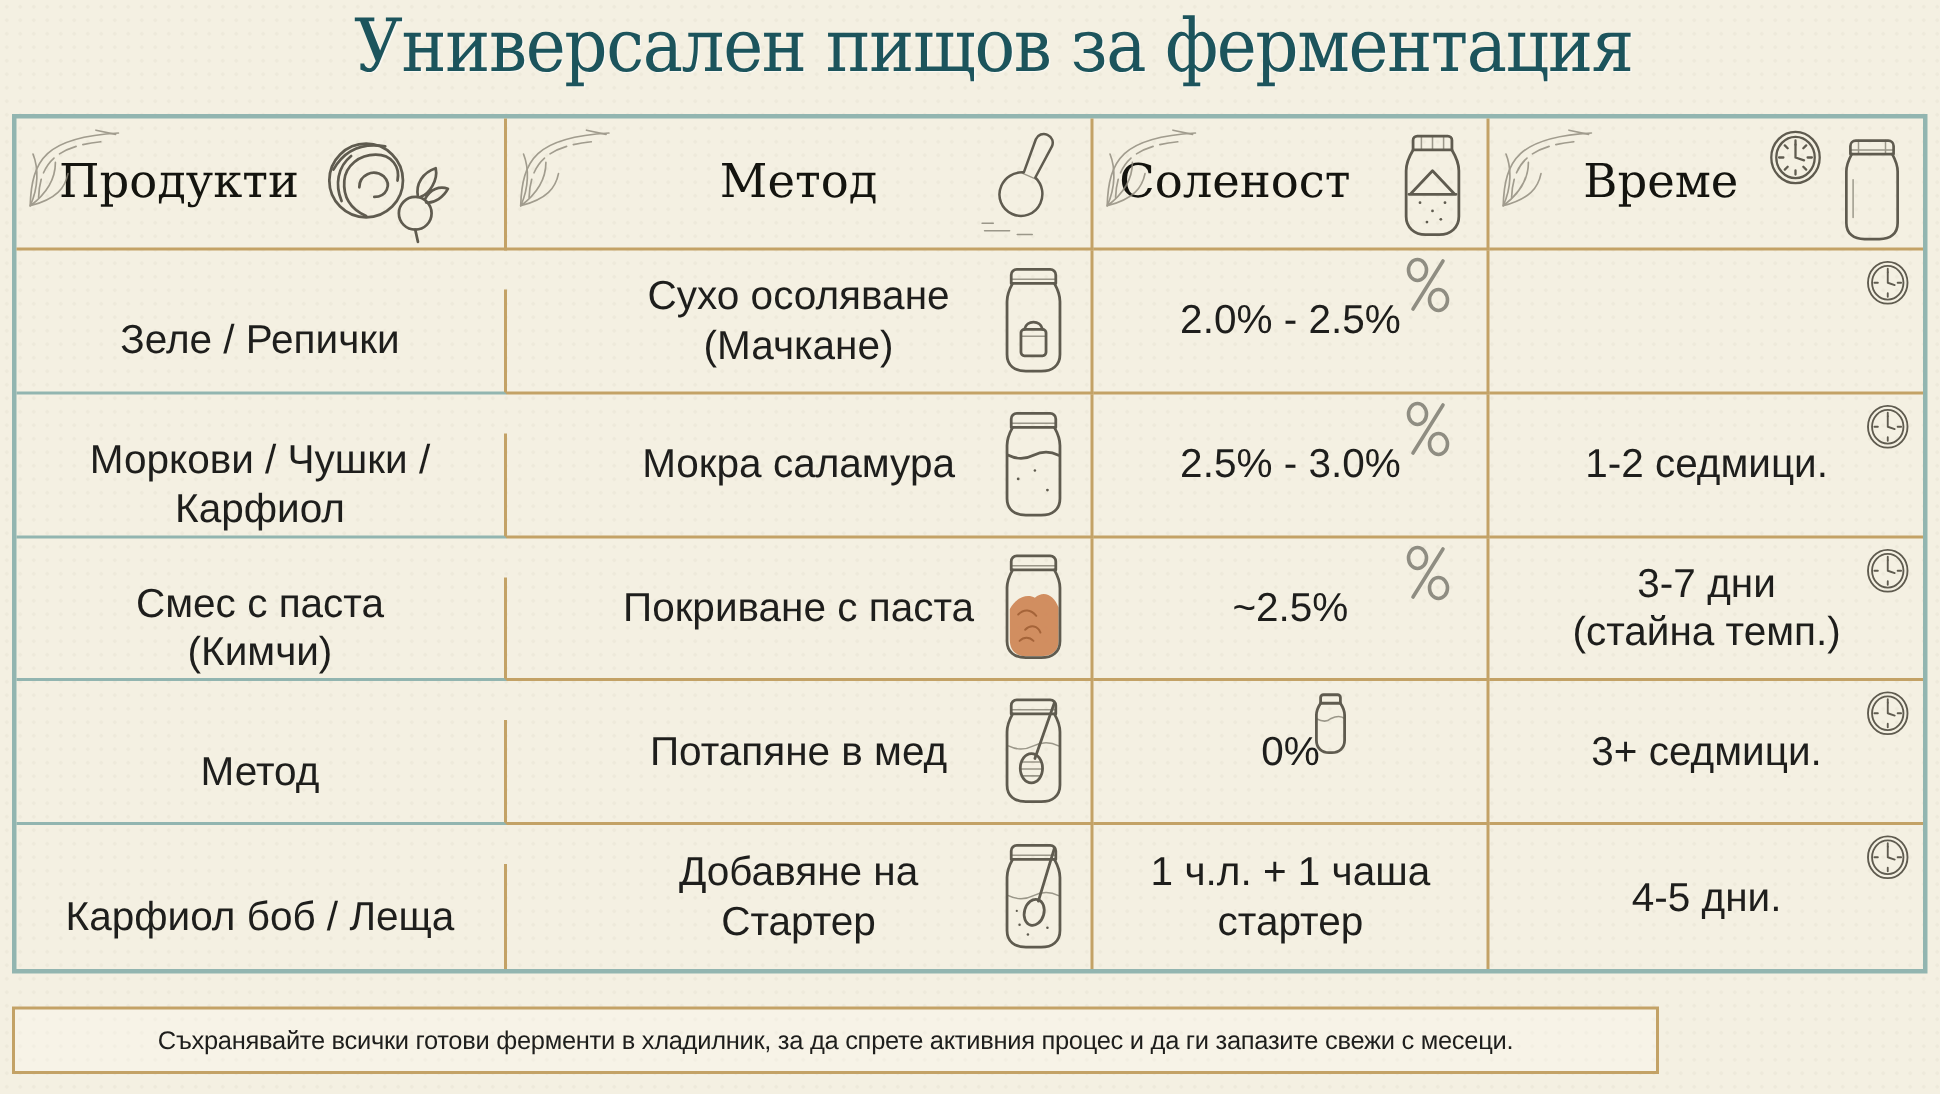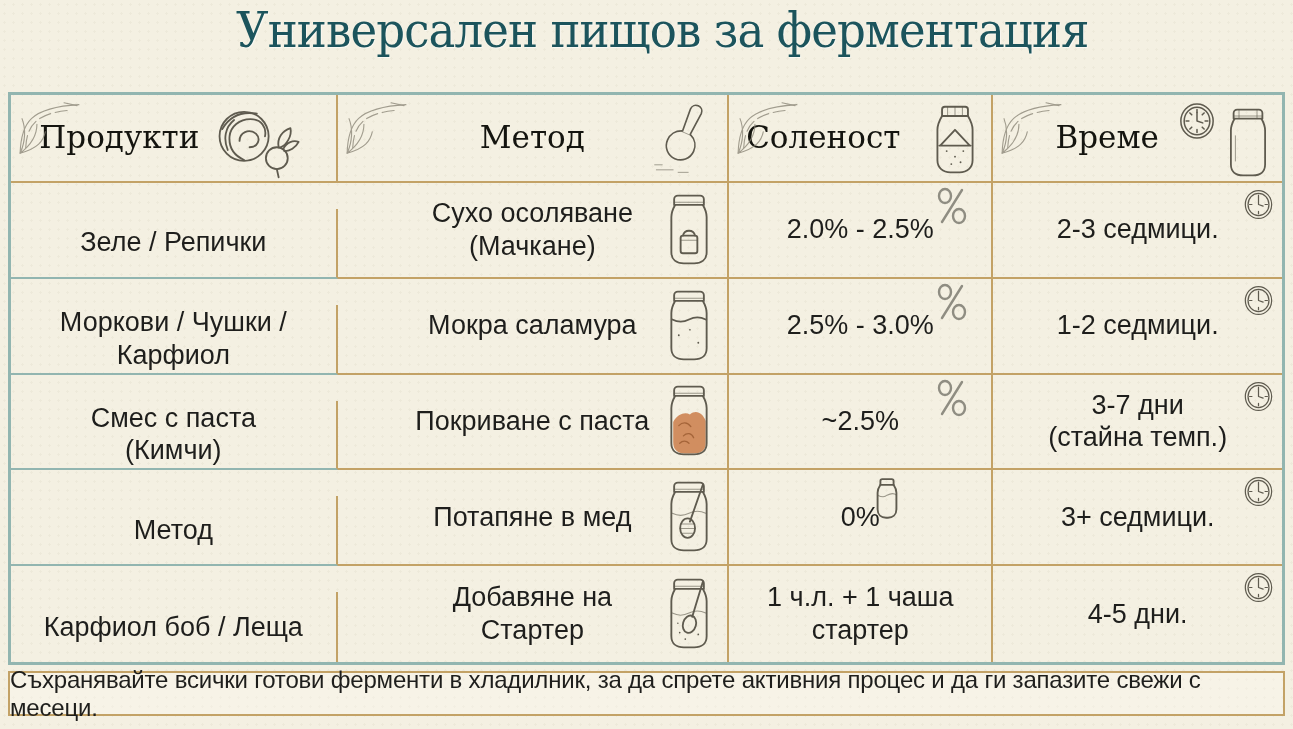--- a/index.html
+++ b/index.html
@@ -15,21 +15,21 @@
     background-size:9px 9px;
     font-family:"Liberation Sans","DejaVu Sans",sans-serif;color:var(--text);
   }
   .title{
     position:absolute;top:2px;left:0;width:100%;text-align:center;
     font-family:"DejaVu Serif","Liberation Serif",serif;
     font-size:49px;color:var(--title);letter-spacing:-1px;padding-left:16px;
   }
   .title span{display:inline-block;transform:scaleX(.92);text-shadow:1px 1px 0 rgba(255,255,255,.55);}
   .tbl{
-    position:absolute;left:8px;top:92px;width:1277px;height:573px;
+    position:absolute;left:8px;top:76px;width:1277px;height:573px;
     display:grid;box-sizing:border-box;
     grid-template-columns:25.7% 30.8% 20.8% 22.7%;
     grid-template-rows:88px 1fr 1fr 1fr 1fr 1fr;
     border:3px solid var(--teal);
   }
   .row{display:contents;}
   .cell{
     position:relative;display:flex;align-items:center;justify-content:center;
     text-align:center;box-sizing:border-box;
     border-right:2px solid var(--tan);border-bottom:2px solid var(--tan);
@@ -55,23 +55,23 @@
   .rclock{position:absolute;right:8px;top:5px;width:31px;height:33px;}
   
   .lineart,.lineart *{stroke:var(--ink);fill:none;stroke-width:2;stroke-linecap:round;stroke-linejoin:round;}
   .lineart .xthin{stroke-width:1.1;opacity:.6;}
   .lineart .dot{fill:var(--ink);stroke:none;}
   .flourish,.flourish *{stroke:var(--flourish);fill:none;stroke-width:1.2;stroke-linecap:round;}
   .clockart,.clockart *{stroke-width:1.6;}
   .pct,.pct *{stroke:var(--pct);fill:none;stroke-width:2.4;stroke-linecap:round;}
   .pasteline{stroke:var(--paste-stroke) !important;stroke-width:1.4 !important;opacity:.8;}
   .footer{
-    position:absolute;left:8px;top:671px;width:1277px;height:45px;box-sizing:border-box;
+    position:absolute;left:8px;top:671px;width:1098px;height:45px;box-sizing:border-box;
     border:2px solid var(--tan);display:flex;align-items:center;justify-content:center;
-    font-size:24px;letter-spacing:-.2px;background:rgba(252,250,242,.35);
+    font-size:17px;letter-spacing:-.2px;background:rgba(252,250,242,.35);
   }
 </style>
 </head>
 <body>
 
 <div class="title"><span>Универсален пищов за ферментация</span></div>
 
 <div class="tbl">
 
   <div class="row header">
@@ -169,21 +169,20 @@
     </div>
     <div class="cell c3">
       <span class="celltext">2.0% - 2.5%</span>
       <svg class="pct" viewBox="0 0 34 40">
         <line x1="27" y1="4" x2="7" y2="36"></line>
           <ellipse cx="10" cy="10" rx="6" ry="7"></ellipse>
           <ellipse cx="24" cy="30" rx="6" ry="7"></ellipse>
       </svg>
     </div>
     <div class="cell c4">
-      <span class="celltext">2-3 седмици.</span>
       <svg class="rclock lineart clockart" viewBox="0 0 40 40">
         <ellipse cx="20" cy="20" rx="17" ry="18"></ellipse>
           <ellipse cx="20" cy="20" rx="13.5" ry="14.5"></ellipse>
         <path d="M20 8 v3 M20 29 v3 M8.5 20 h3 M28.5 20 h3"></path>
         <path d="M20 20 L20 11 M20 20 L26 22"></path>
       </svg>
     </div>
   </div>
 
   <div class="row body r2">

